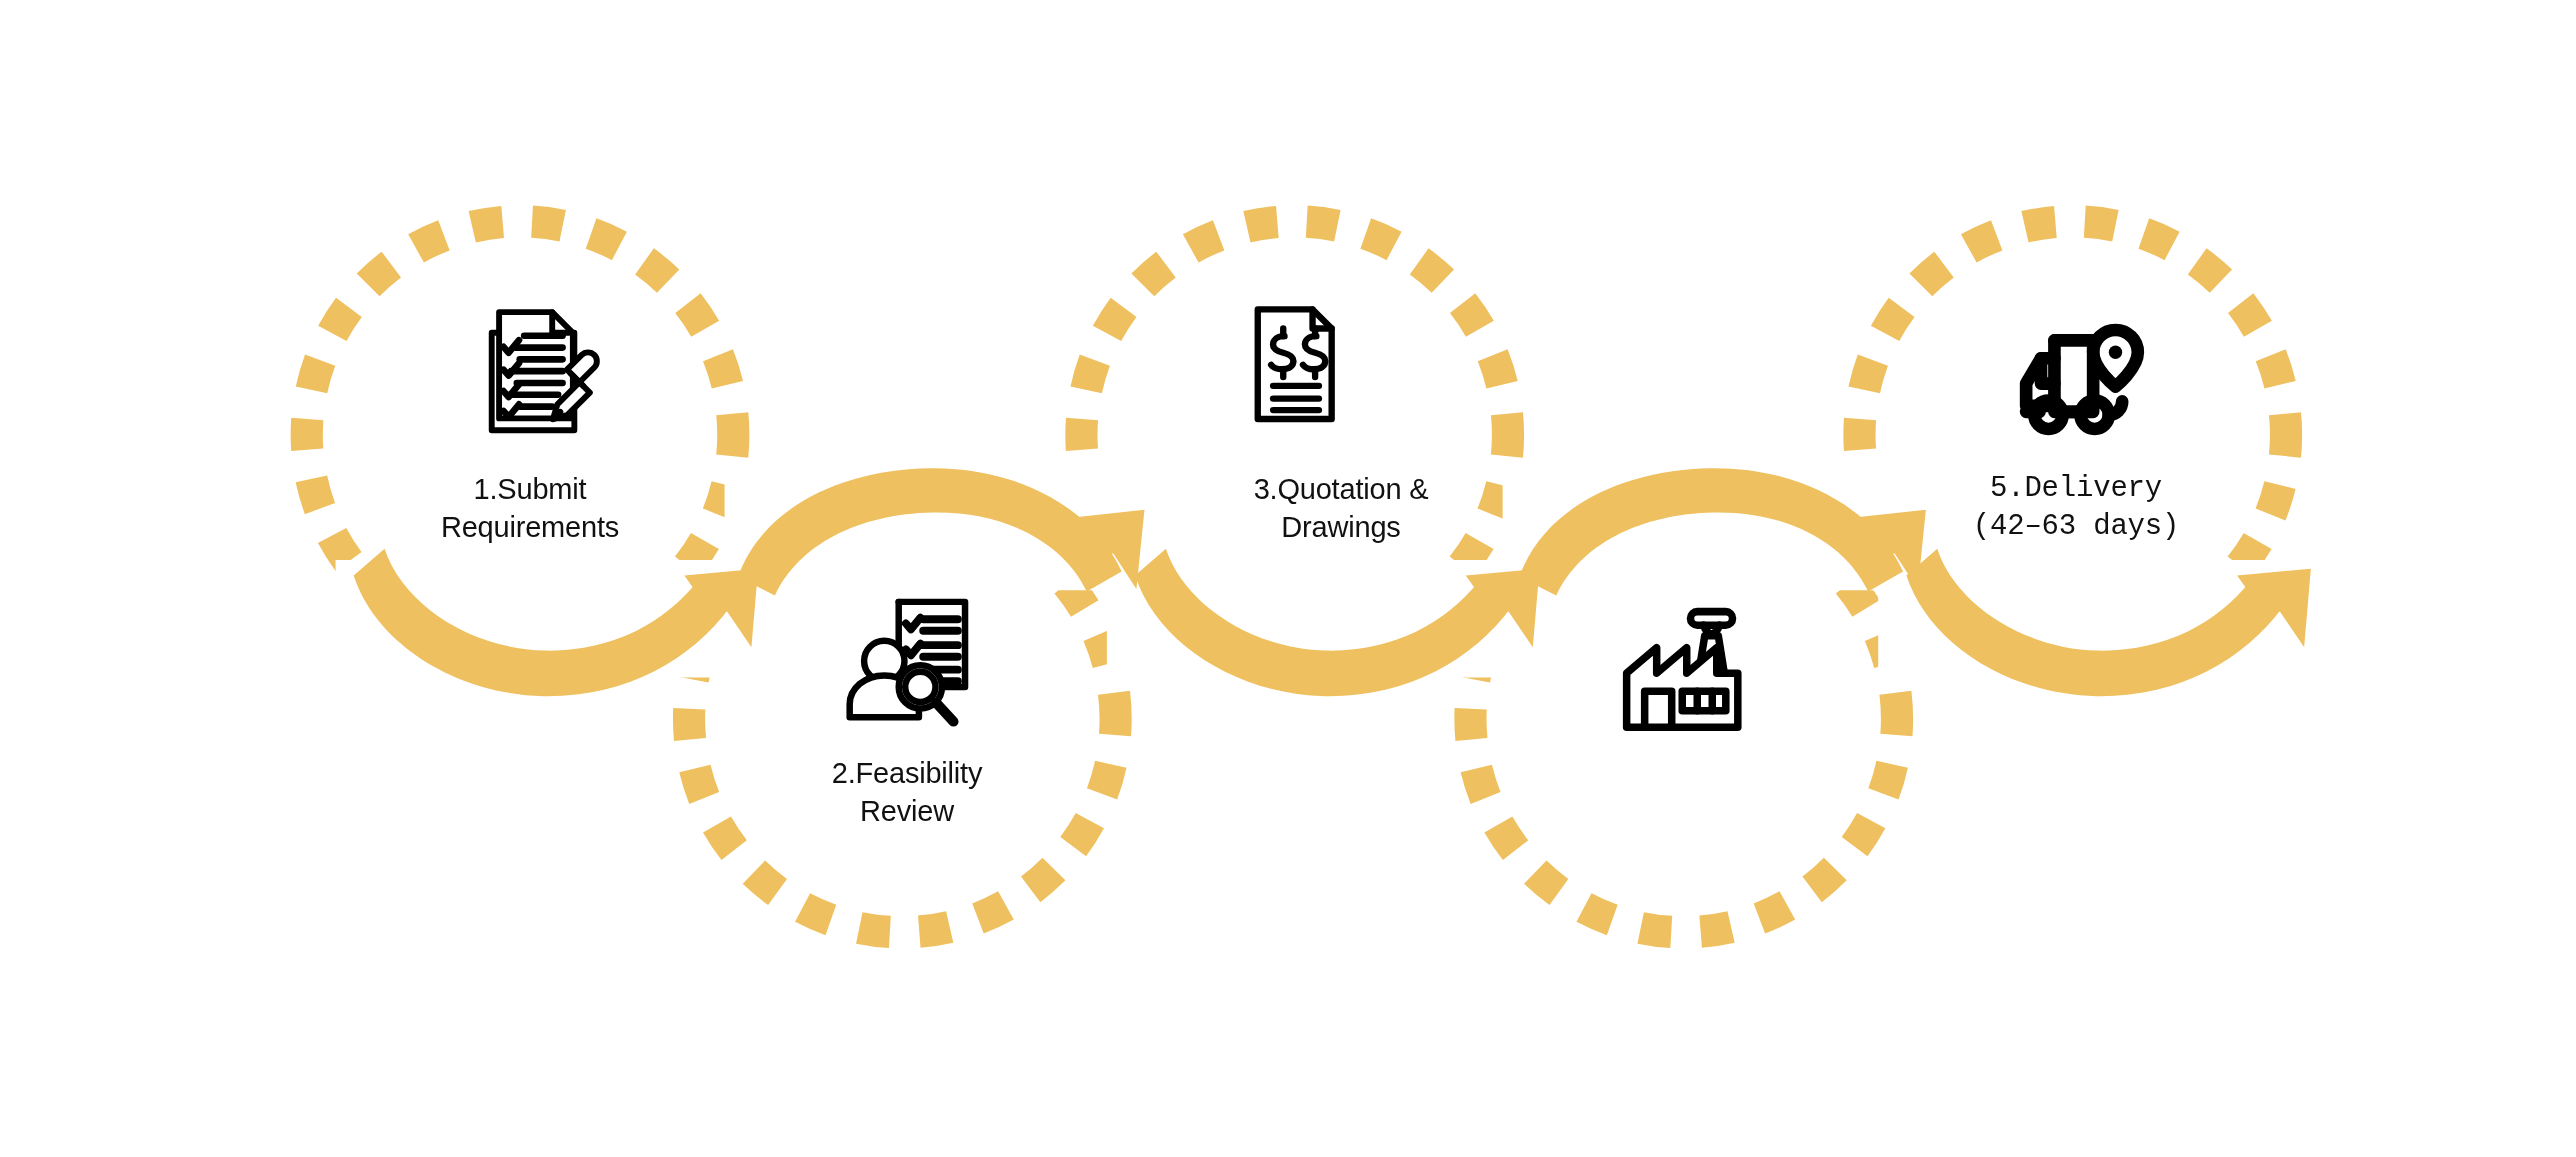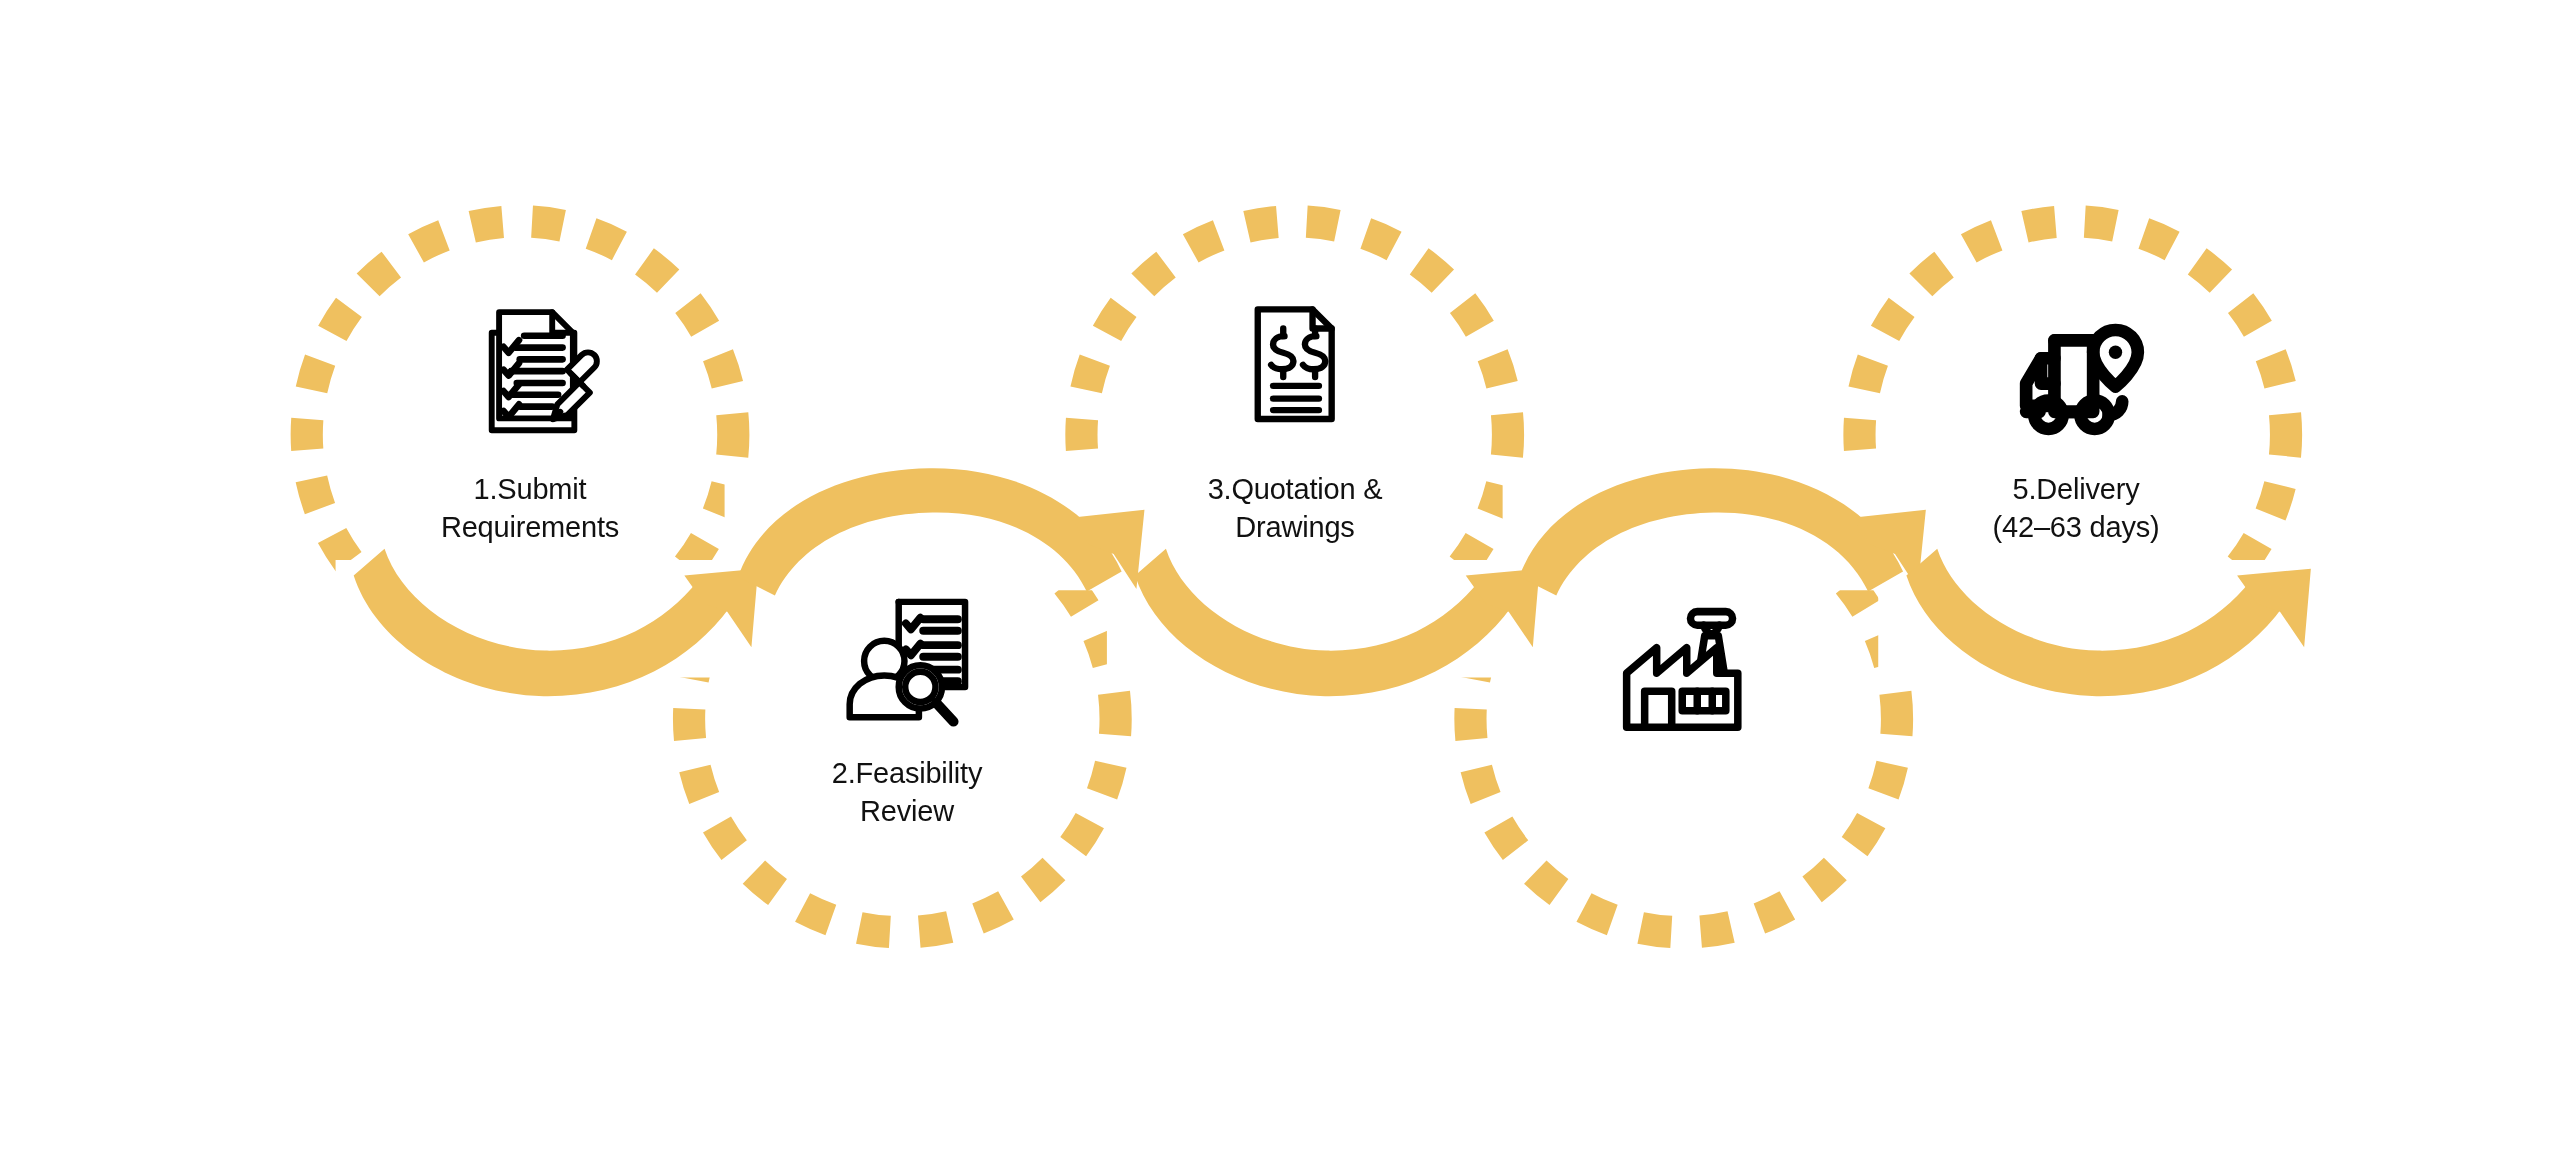--- a/index.html
+++ b/index.html
@@ -257,21 +257,21 @@
       <use href="#ico-delivery" x="2985" y="452" width="222" height="222"></use>
     </g>
   </svg>
 
   <div class="step-label" style="left:530px; top:470px; width:349px;">1.Submit
 Requirements</div>
 
   <div class="step-label" style="left:907px; top:754px; width:349px;text-align:center;">2.Feasibility
 Review</div>
 
-  <div class="step-label" style="left:1295px; top:470px; width:376px;">3.Quotation &amp;
+  <div class="step-label" style="left:1341px; top:470px; width:376px;">3.Quotation &amp;
 Drawings</div>
 
 
-  <div class="step-label" style="left:2076px; top:470px; width:376px;">5.Delivery
+  <div class="step-label" style="left:2076px; top:470px; width:376px;font-family:Liberation Mono, monospace;">5.Delivery
 (42–63 days)</div>
 
 </div>
 
 
 </body></html>

